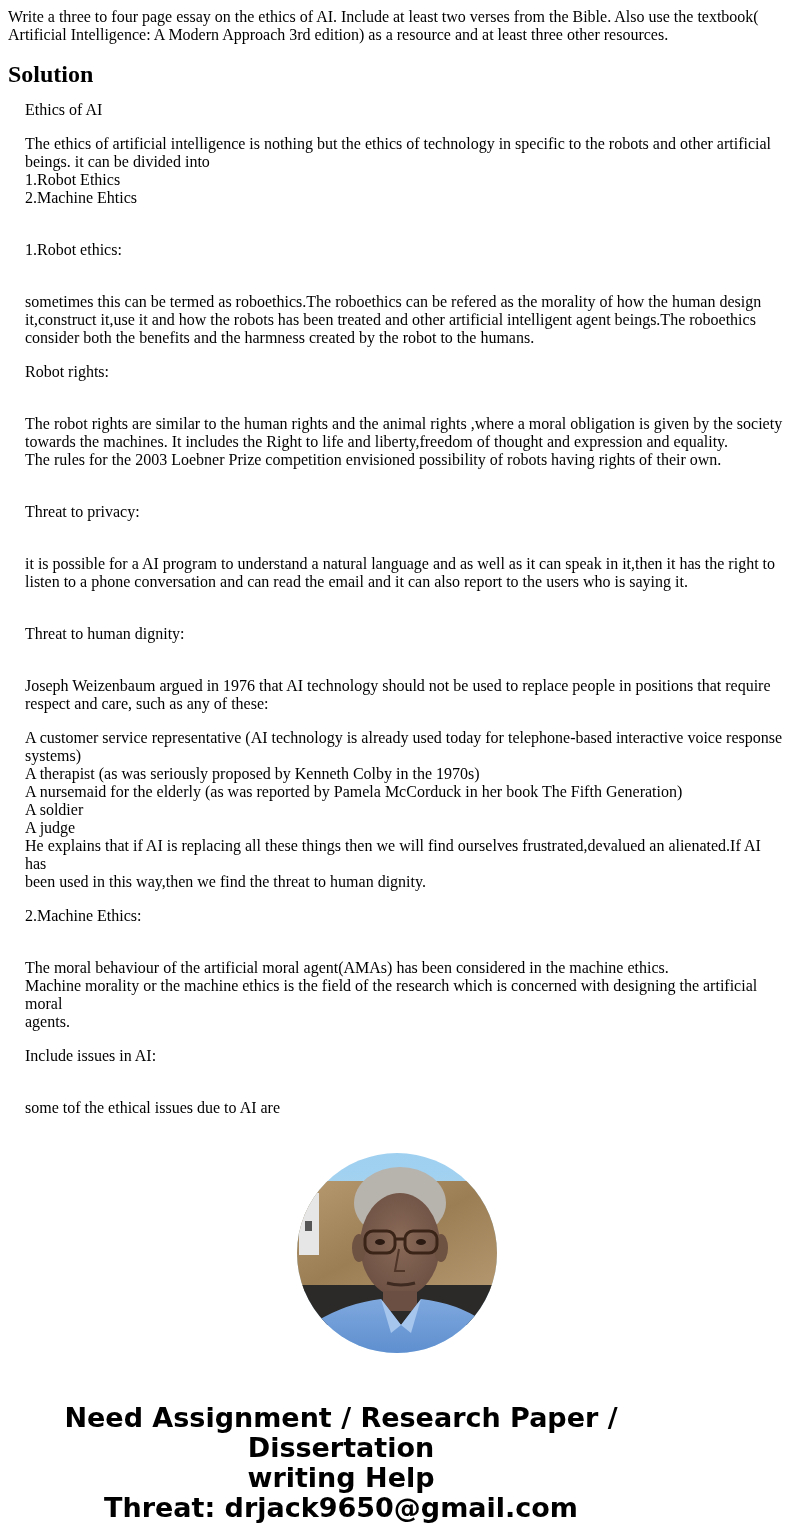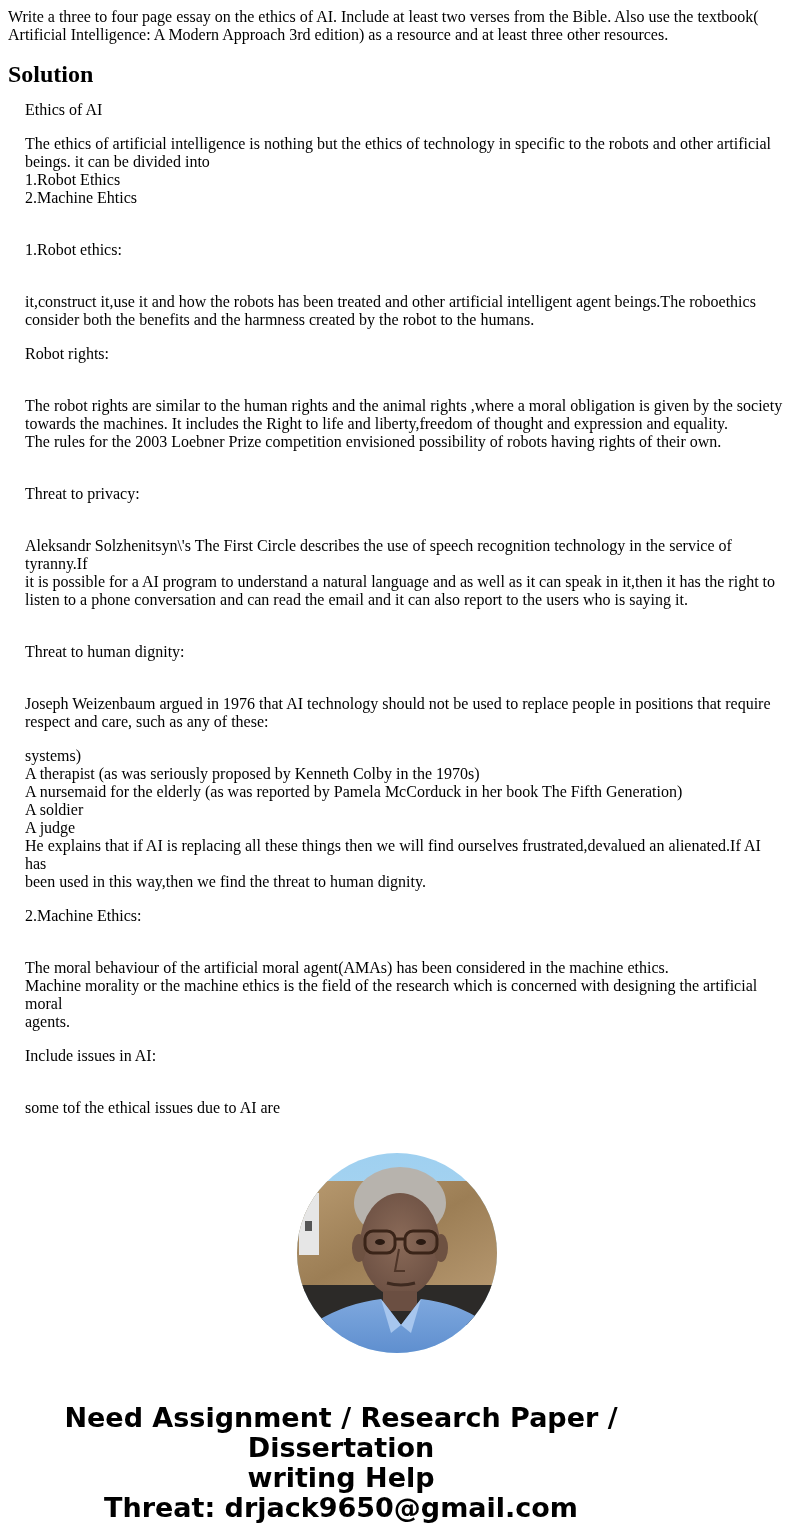--- a/index.html
+++ b/index.html
@@ -82,53 +82,54 @@
     <span class="line">beings. it can be divided into</span>
     <span class="line">1.Robot Ethics</span>
     <span class="line">2.Machine Ehtics</span>
   </div>
 
   <span class="gap"></span>
   <div class="p">1.Robot ethics:</div>
   <span class="gap"></span>
 
   <div class="p">
+    <span class="line">sometimes this can be termed as roboethics.The roboethics can be refered as the morality of how the human design</span>
     <span class="line">it,construct it,use it and how the robots has been treated and other artificial intelligent agent beings.The roboethics</span>
     <span class="line">consider both the benefits and the harmness created by the robot to the humans.</span>
   </div>
 
   <div class="p">Robot rights:</div>
   <span class="gap"></span>
 
   <div class="p">
     <span class="line">The robot rights are similar to the human rights and the animal rights ,where a moral obligation is given by the society</span>
     <span class="line">towards the machines. It includes the Right to life and liberty,freedom of thought and expression and equality.</span>
     <span class="line">The rules for the 2003 Loebner Prize competition envisioned possibility of robots having rights of their own.</span>
   </div>
 
   <span class="gap"></span>
   <div class="p">Threat to privacy:</div>
   <span class="gap"></span>
 
   <div class="p">
-    <span class="line">Aleksandr Solzhenitsyn\'s The First Circle describes the use of speech recognition technology in the service of tyranny.If</span>
     <span class="line">it is possible for a AI program to understand a natural language and as well as it can speak in it,then it has the right to</span>
     <span class="line">listen to a phone conversation and can read the email and it can also report to the users who is saying it.</span>
   </div>
 
   <span class="gap"></span>
   <div class="p">Threat to human dignity:</div>
   <span class="gap"></span>
 
   <div class="p">
     <span class="line">Joseph Weizenbaum argued in 1976 that AI technology should not be used to replace people in positions that require</span>
     <span class="line">respect and care, such as any of these:</span>
   </div>
 
   <div class="p">
+    <span class="line">A customer service representative (AI technology is already used today for telephone-based interactive voice response</span>
     <span class="line">systems)</span>
     <span class="line">A therapist (as was seriously proposed by Kenneth Colby in the 1970s)</span>
     <span class="line">A nursemaid for the elderly (as was reported by Pamela McCorduck in her book The Fifth Generation)</span>
     <span class="line">A soldier</span>
     <span class="line">A judge</span>
     <span class="line">He explains that if AI is replacing all these things then we will find ourselves frustrated,devalued an alienated.If AI has</span>
     <span class="line">been used in this way,then we find the threat to human dignity.</span>
   </div>
 
   <div class="p">2.Machine Ethics:</div>

